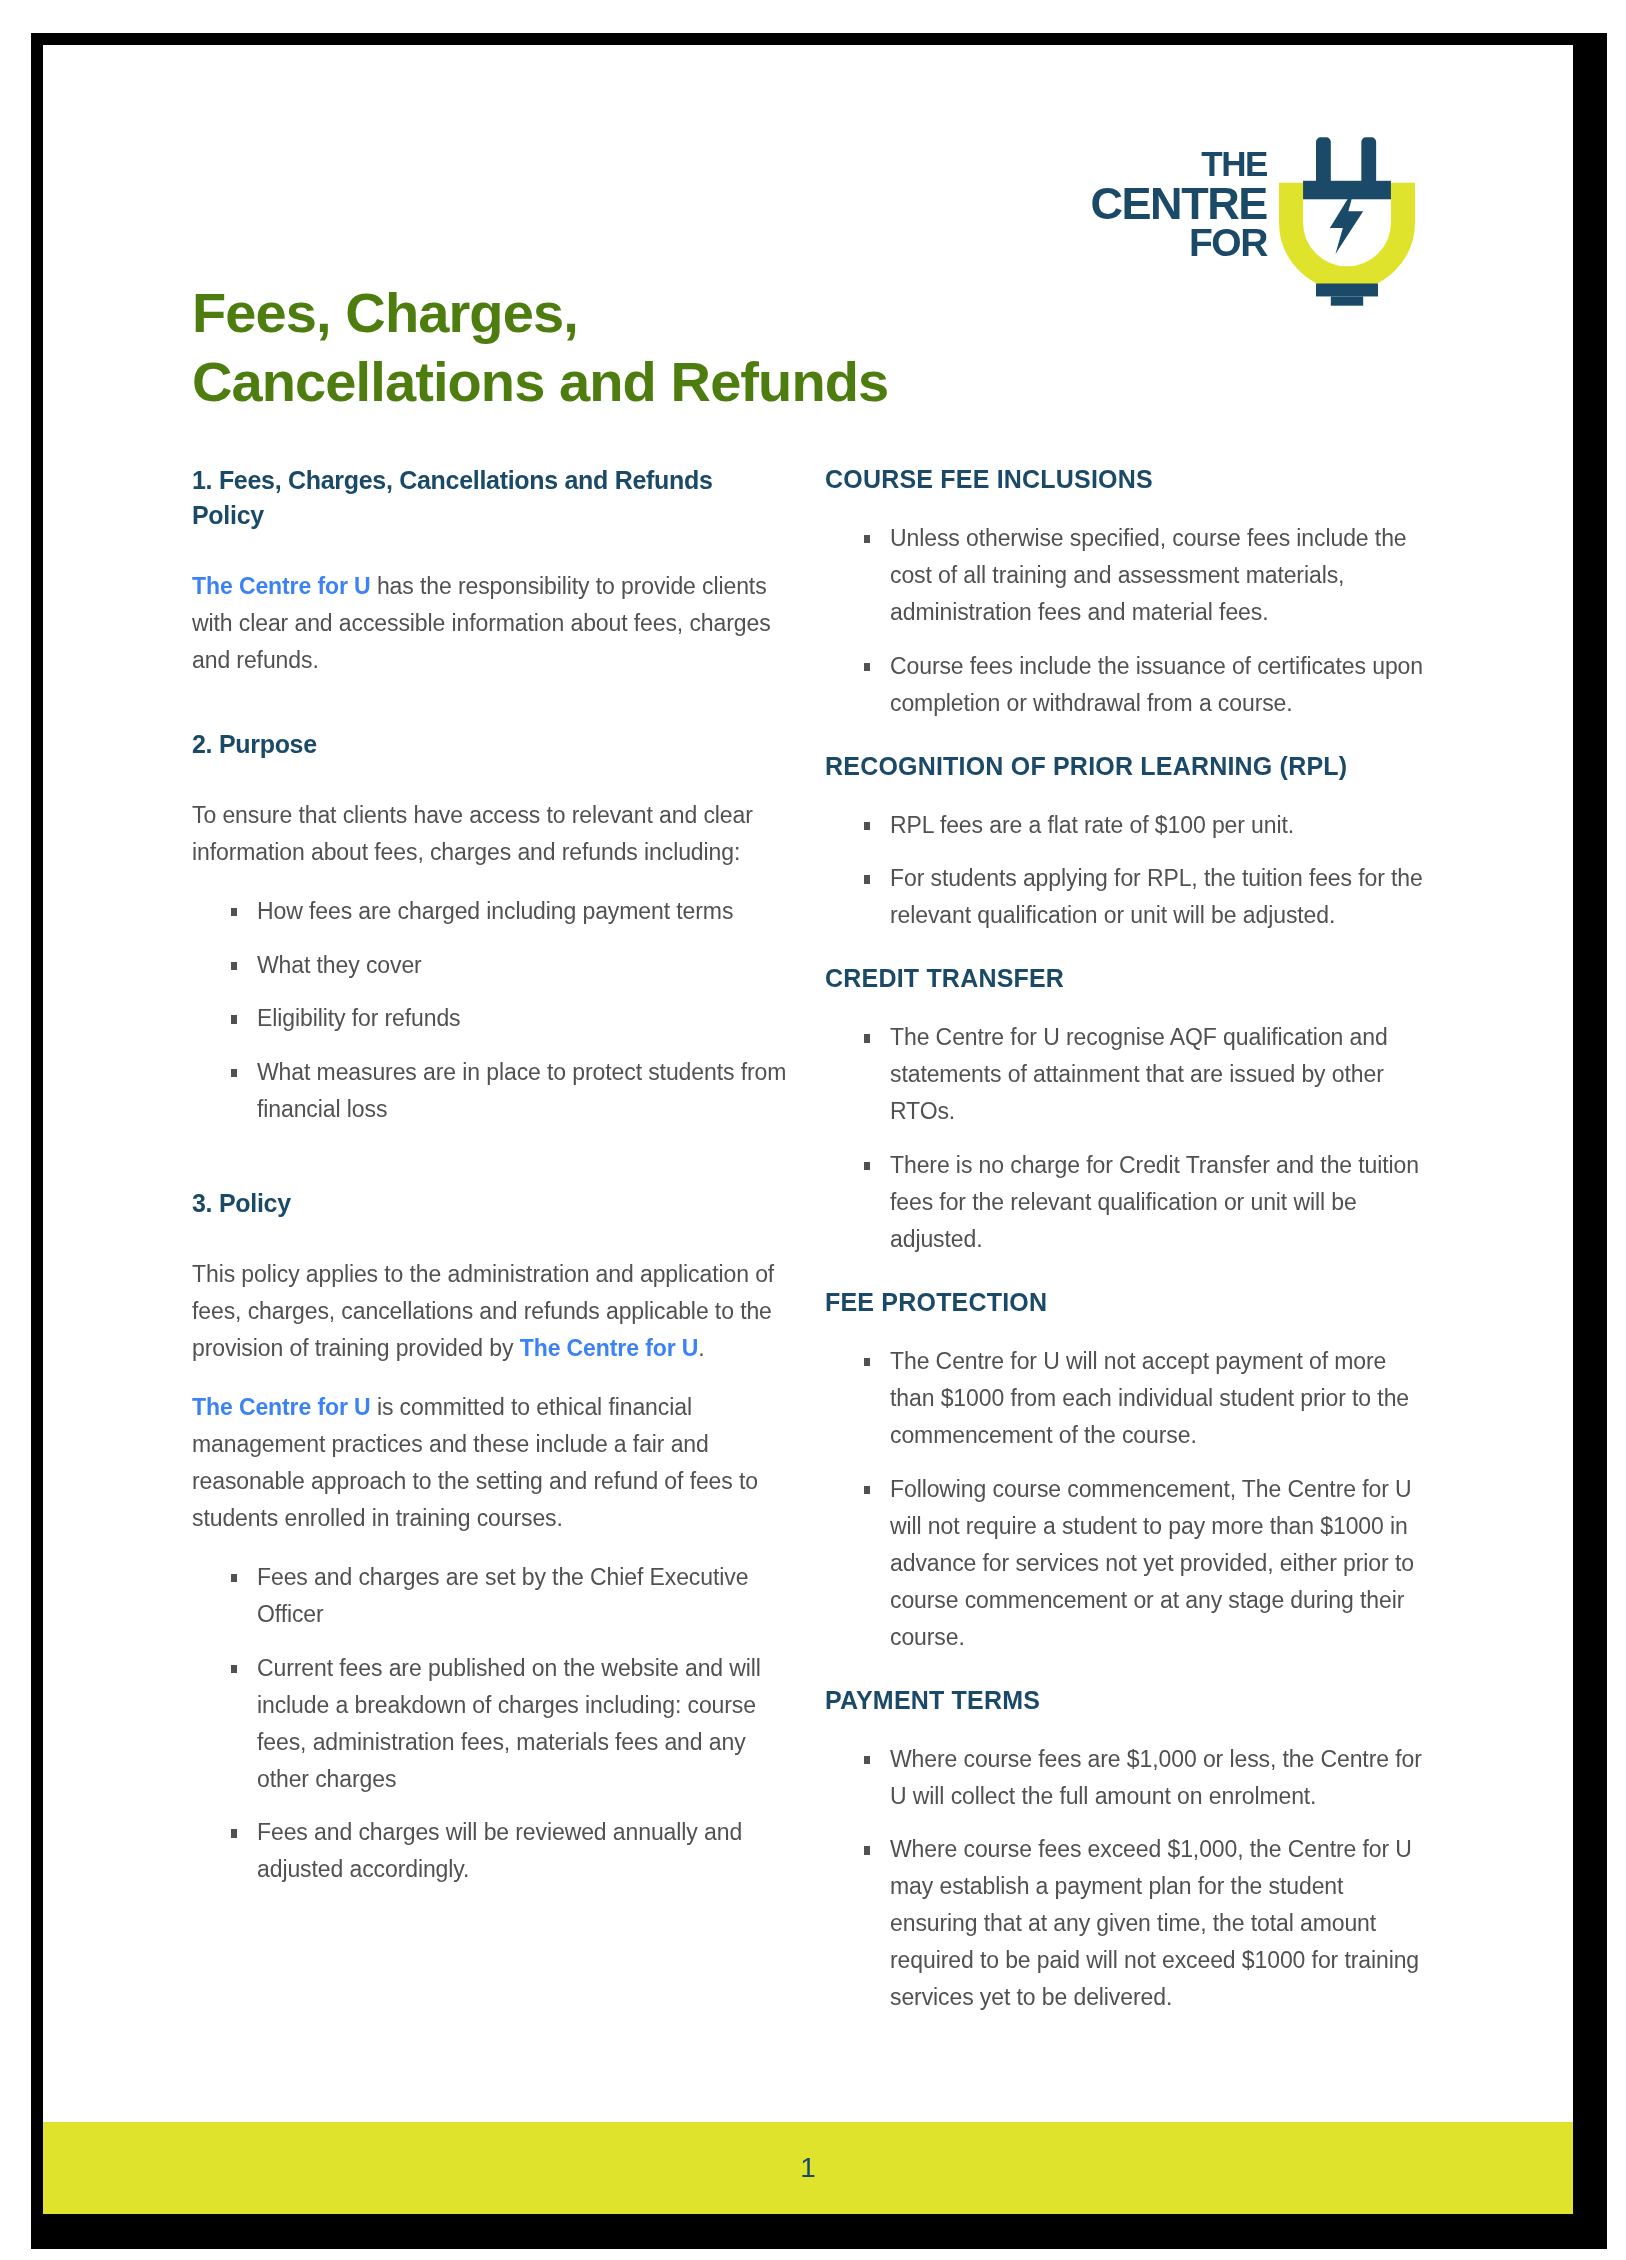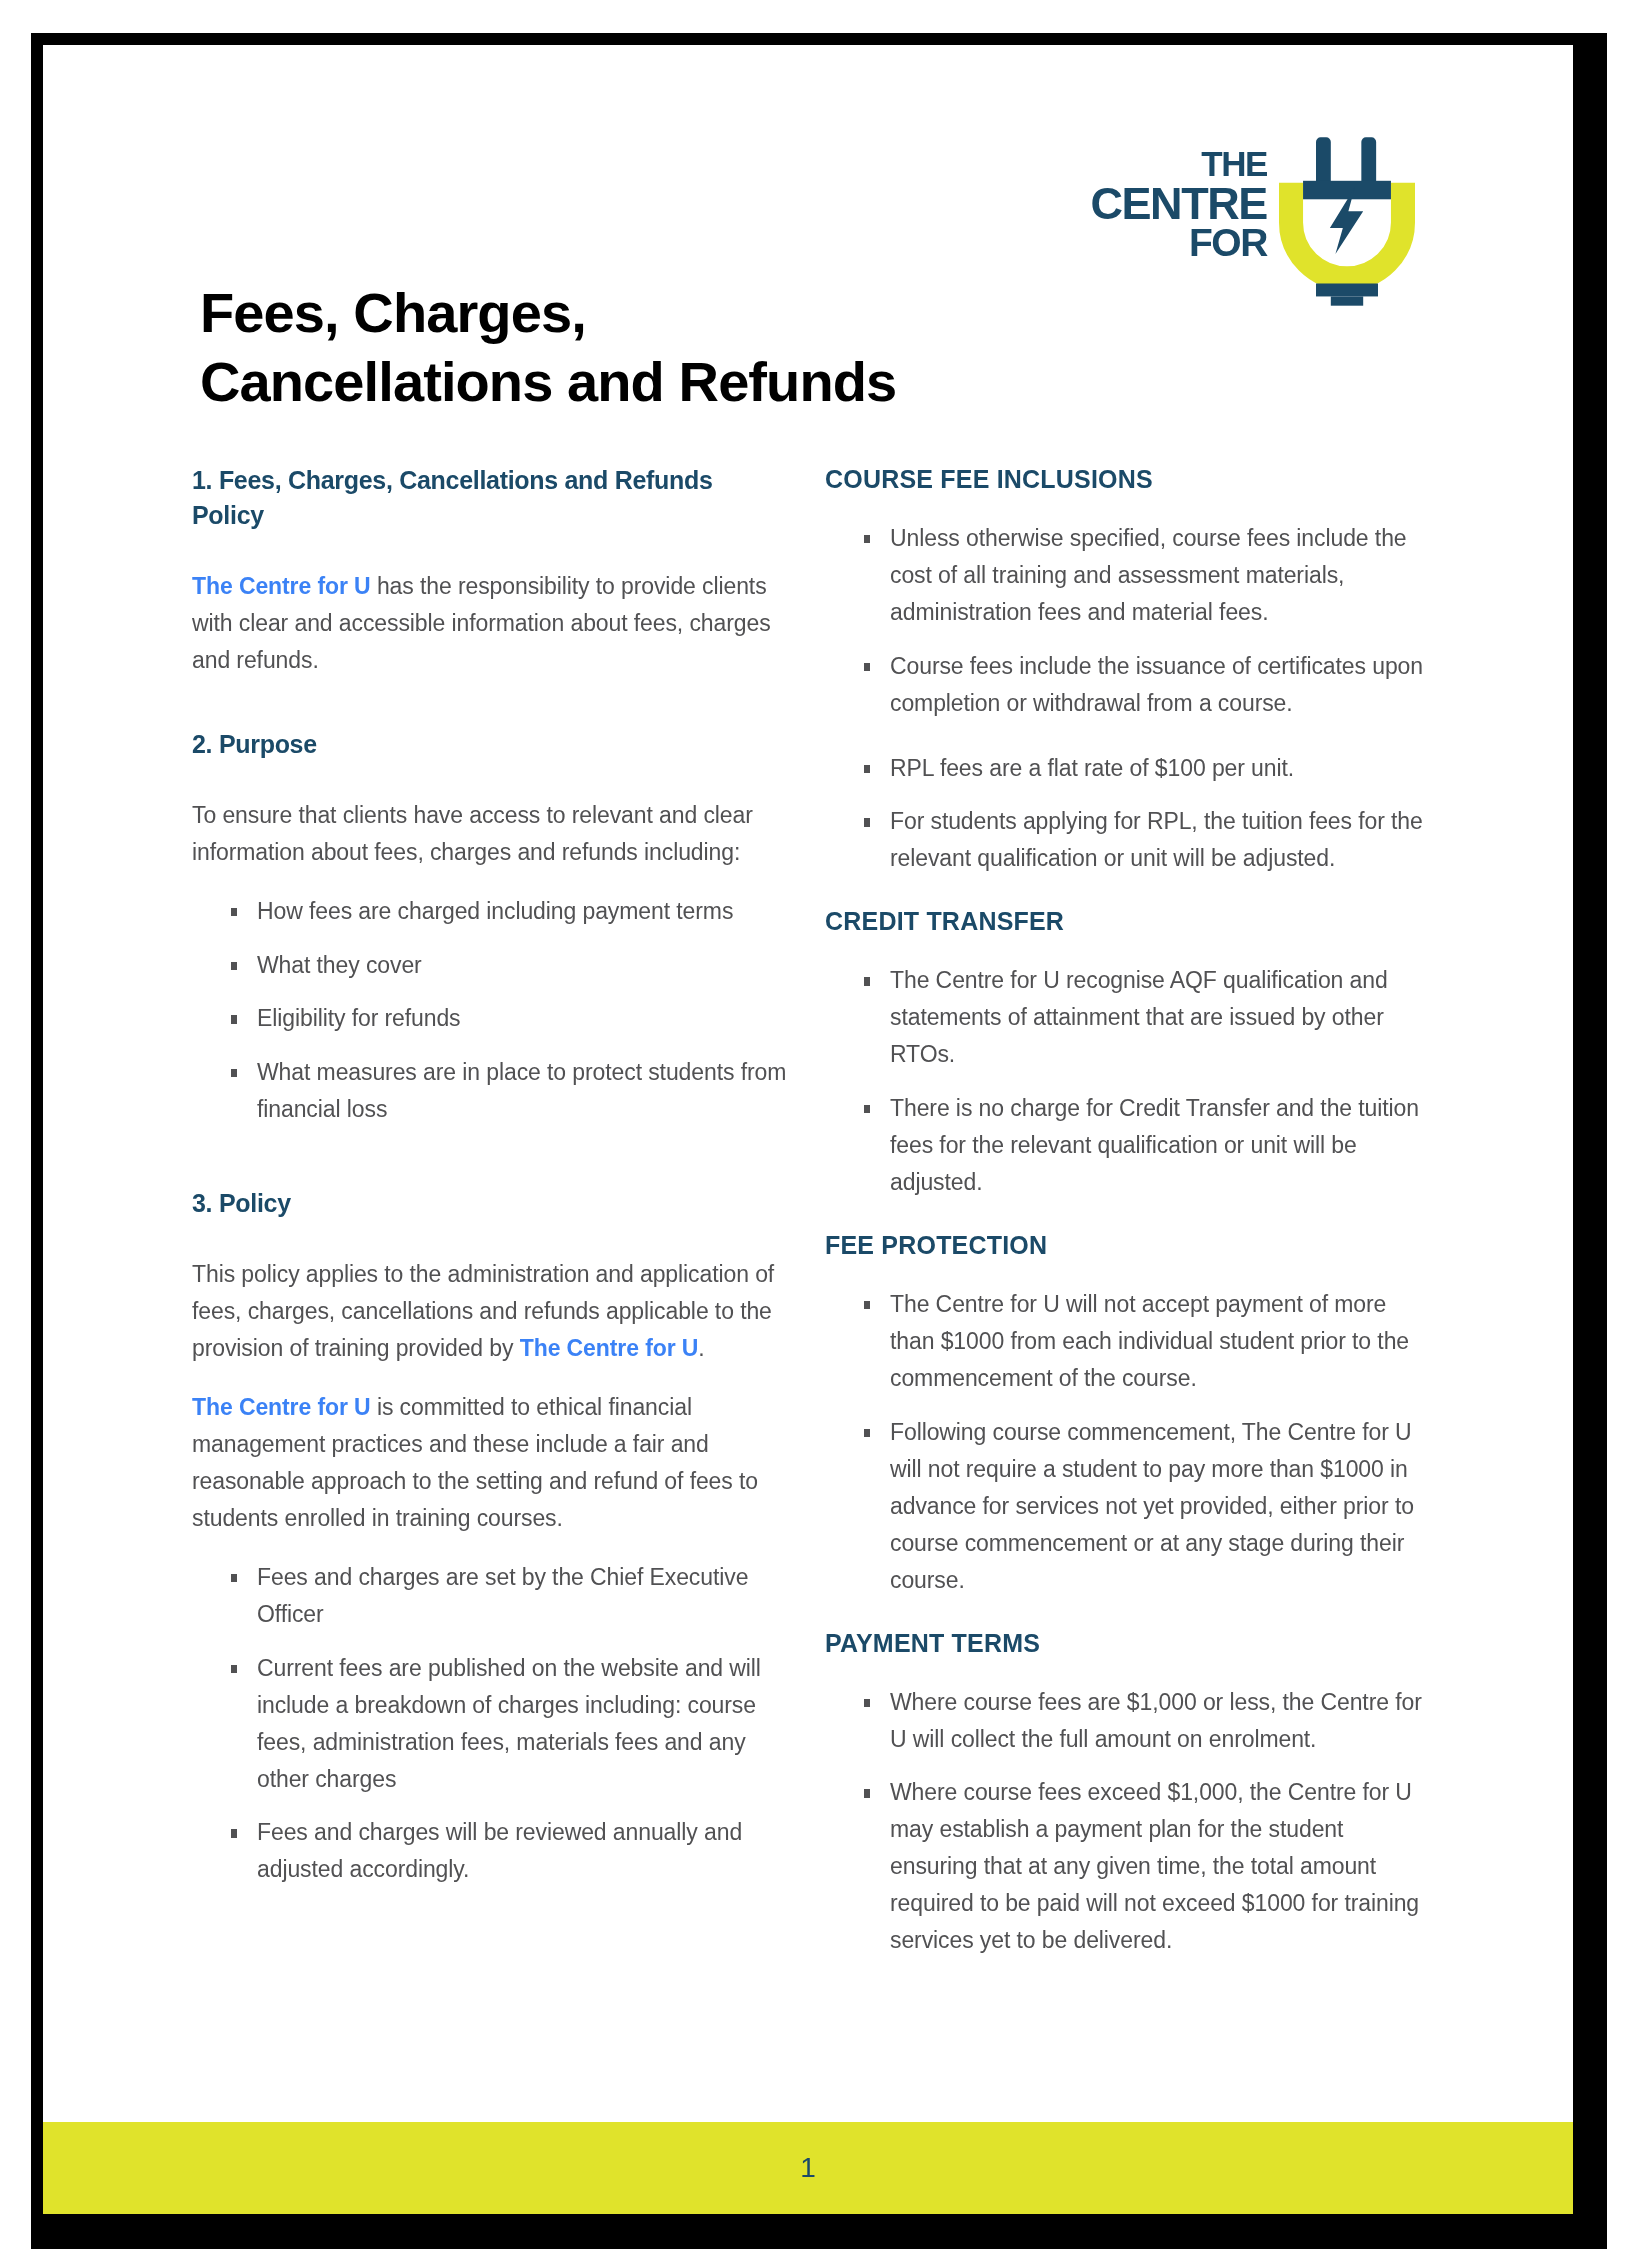--- a/index.html
+++ b/index.html
@@ -19,21 +19,21 @@
   
   .logo{position:absolute;top:92px;right:158px;display:flex;gap:12px;align-items:flex-start;}
   .logo-text{text-align:right;color:#1b4a68;font-weight:bold;letter-spacing:-1.4px;margin-top:7.4px;}
   .lg1{font-size:35px;line-height:39px;}
   .lg2{font-size:45px;line-height:41px;}
   .lg3{font-size:39px;line-height:37px;}
   .plug{display:block;}
 
   
   .title{
-    position:absolute;left:157px;top:195px;color:#000000;font-weight:bold;
+    position:absolute;left:149px;top:195px;color:#4d7c0f;font-weight:bold;
     font-size:56px;line-height:69px;letter-spacing:-0.9px;
   }
   .title span{display:block;white-space:nowrap;}
 
   
   .columns{
     position:absolute;left:149px;top:418px;width:1236px;
     display:grid;grid-template-columns:603px 604px;column-gap:30px;
   }
   .col{min-width:0;}
@@ -128,20 +128,21 @@
 
         <div class="r-section">
           <h3 class="sub">COURSE FEE INCLUSIONS</h3>
           <ul class="bullets">
             <li>Unless otherwise specified, course fees include the cost of all training and assessment materials, administration fees and material fees.</li>
             <li>Course fees include the issuance of certificates upon completion or withdrawal from a course.</li>
           </ul>
         </div>
 
         <div class="r-section">
+          <h3 class="sub">RECOGNITION OF PRIOR LEARNING (RPL)</h3>
           <ul class="bullets">
             <li>RPL fees are a flat rate of $100 per unit.</li>
             <li>For students applying for RPL, the tuition fees for the relevant qualification or unit will be adjusted.</li>
           </ul>
         </div>
 
         <div class="r-section">
           <h3 class="sub">CREDIT TRANSFER</h3>
           <ul class="bullets">
             <li>The Centre for U recognise AQF qualification and statements of attainment that are issued by other RTOs.</li>

